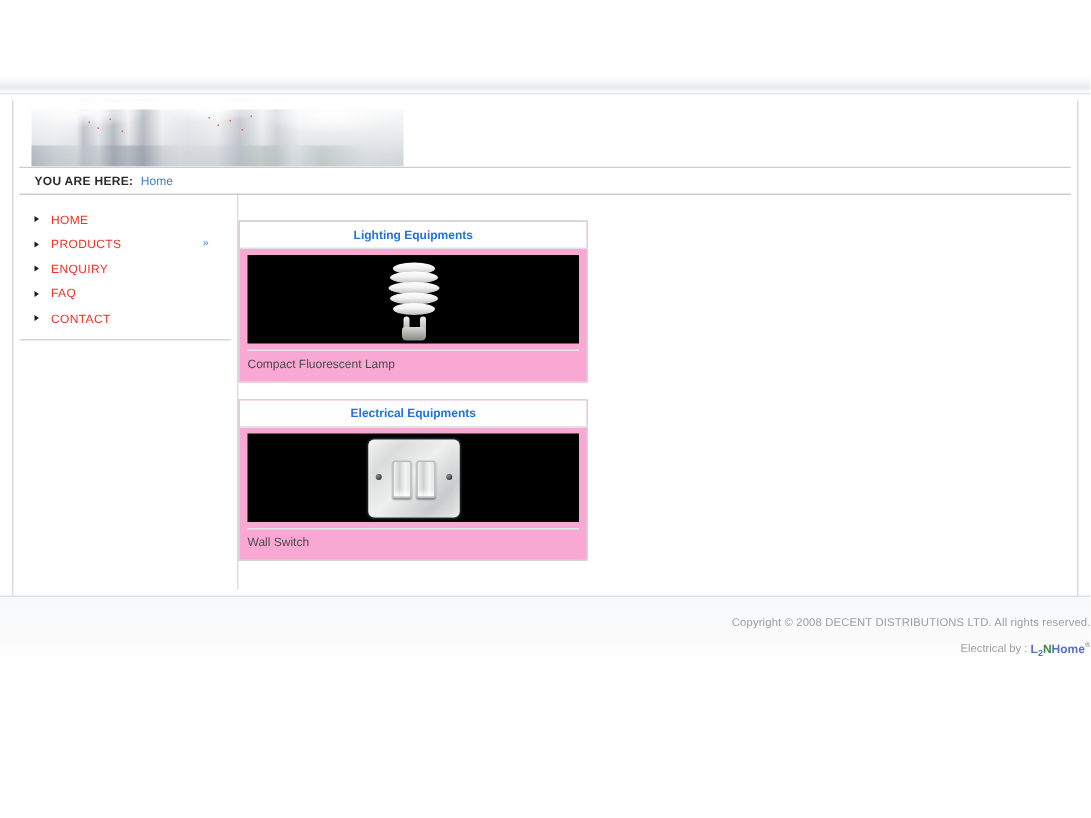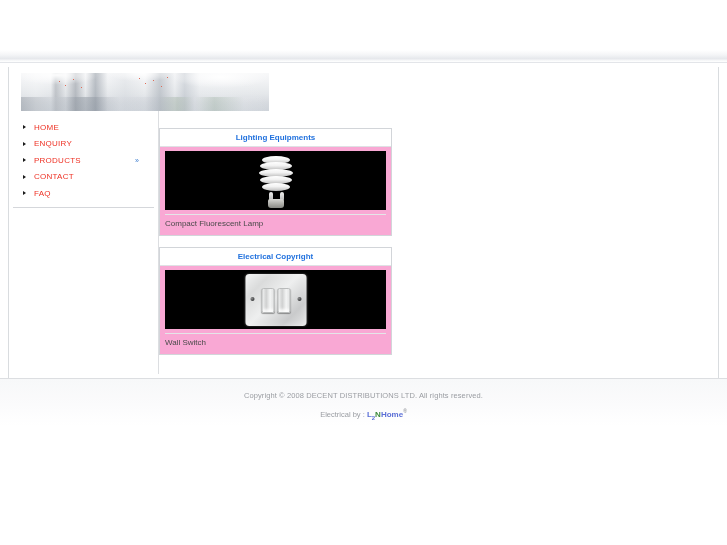--- a/index.html
+++ b/index.html
@@ -299,21 +299,21 @@
     height: 4px;
     background: #ffffff;
   }
   #footer-band {
     height: 1px;
     background: #dcdee1;
   }
   #footer {
     width: 727px;
     padding-top: 12px;
-    text-align: center;
+    text-align: right;
     background: linear-gradient(to bottom, #f7f8f9 0%, #fbfbfc 55%, #ffffff 100%);
     height: 47px;
     box-sizing: border-box;
   }
   #footer-copyright {
     font-size: 7.5px;
     color: #9a9da2;
     letter-spacing: 0.1px;
   }
   #footer-developed {
@@ -351,54 +351,57 @@
       <span class="banner-dot" style="left:52px;top:12px;"></span>
       <span class="banner-dot" style="left:60px;top:20px;"></span>
       <span class="banner-dot" style="left:118px;top:11px;"></span>
       <span class="banner-dot" style="left:124px;top:16px;"></span>
       <span class="banner-dot" style="left:132px;top:13px;"></span>
       <span class="banner-dot" style="left:140px;top:19px;"></span>
       <span class="banner-dot" style="left:146px;top:10px;"></span>
     </div>
   </div>
 
+  <div id="breadcrumb-bar">
+    <span id="breadcrumb-label">YOU ARE HERE:</span><span id="breadcrumb-current">Home</span>
+  </div>
 
   <div id="body-cols">
 
     <div id="sidebar">
       <div id="nav-list">
 
         <div class="nav-item">
           <span class="nav-bullet"></span>
           <span class="nav-label">HOME</span>
           <span class="nav-more"></span>
         </div>
 
 
         <div class="nav-item">
           <span class="nav-bullet"></span>
+          <span class="nav-label">PRODUCTS</span>
+          <span class="nav-more">»</span>
+        </div>
+
+        <div class="nav-item">
+          <span class="nav-bullet"></span>
           <span class="nav-label">ENQUIRY</span>
           <span class="nav-more"></span>
         </div>
 
         <div class="nav-item">
           <span class="nav-bullet"></span>
-          <span class="nav-label">PRODUCTS</span>
-          <span class="nav-more">»</span>
+          <span class="nav-label">FAQ</span>
+          <span class="nav-more"></span>
         </div>
 
         <div class="nav-item">
           <span class="nav-bullet"></span>
           <span class="nav-label">CONTACT</span>
-          <span class="nav-more"></span>
-        </div>
-
-        <div class="nav-item">
-          <span class="nav-bullet"></span>
-          <span class="nav-label">FAQ</span>
           <span class="nav-more"></span>
         </div>
 
       </div>
     </div>
 
     <div id="main">
 
 
       <div id="product-rail">
@@ -416,21 +419,21 @@
                 <span class="cfl-leg" style="left:13px;"></span>
                 <span class="cfl-leg" style="left:24px;"></span>
                 <span class="cfl-base"></span>
               </div>
             </div>
           </div>
           <div class="product-caption">Compact Fluorescent Lamp</div>
         </div>
 
         <div class="product-card">
-          <div class="product-card-title">Electrical Copyright</div>
+          <div class="product-card-title">Electrical Equipments</div>
           <div class="product-image-wrap">
             <div class="product-image">
               <div class="switch-plate">
                 <span class="switch-screw" style="left:5px;"></span>
                 <span class="switch-screw" style="right:5px;"></span>
                 <span class="switch-rocker" style="left:16px;"></span>
                 <span class="switch-rocker" style="right:16px;"></span>
               </div>
             </div>
           </div>

